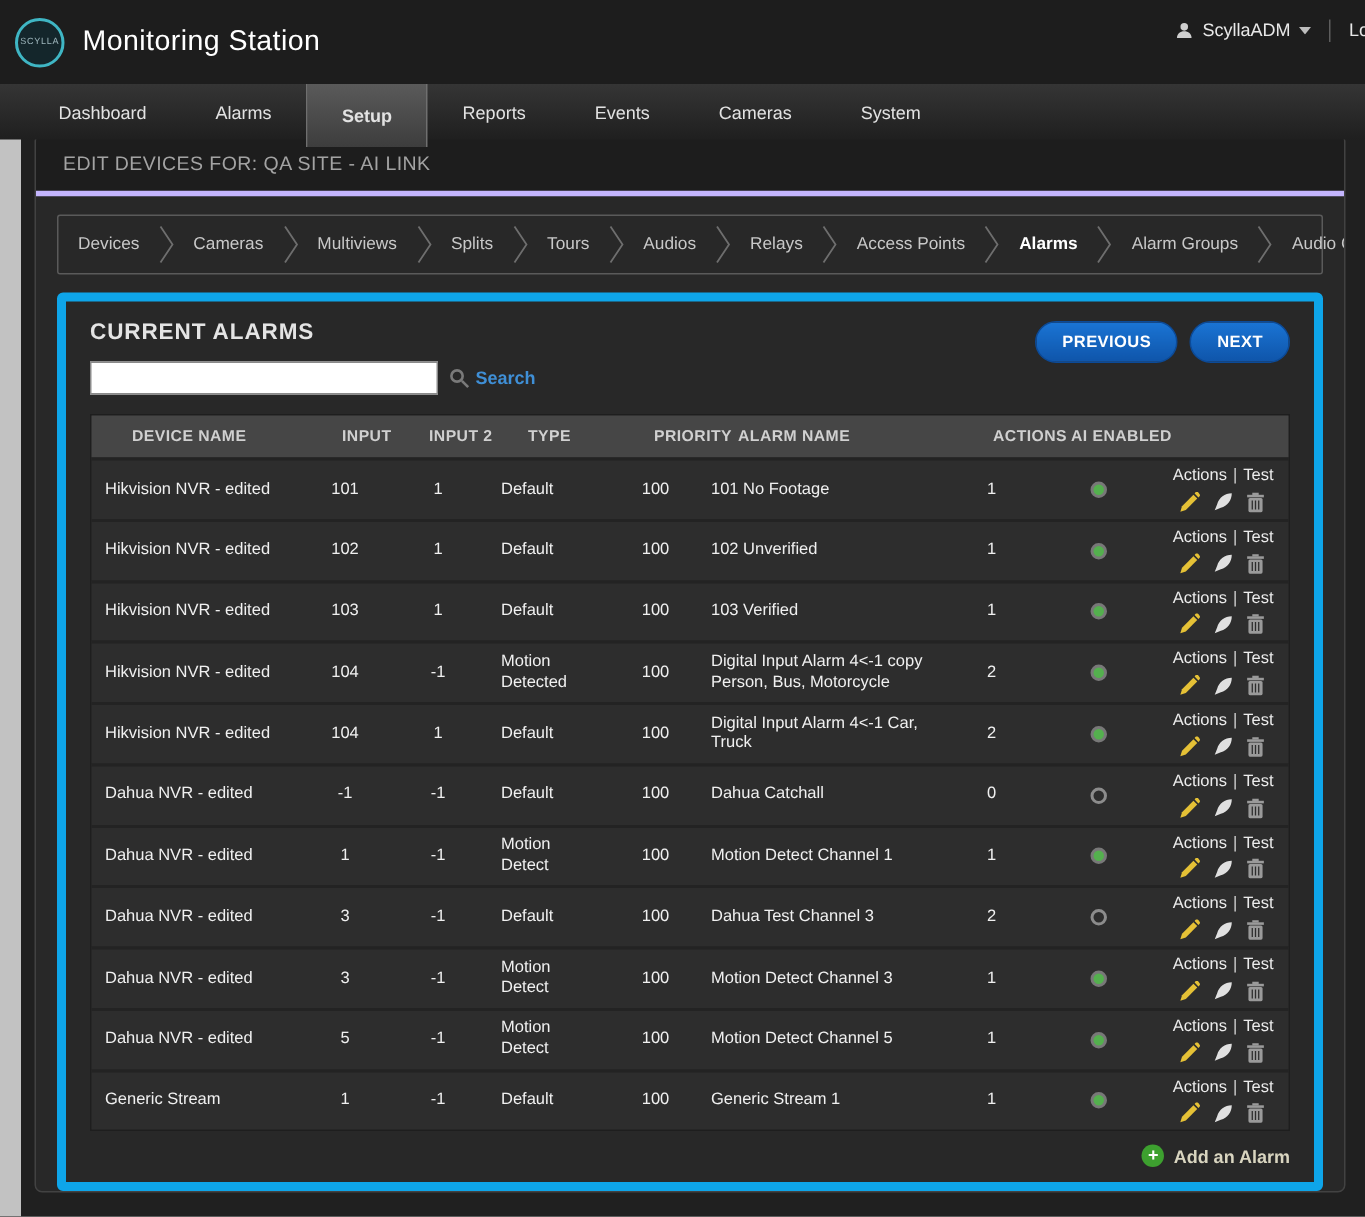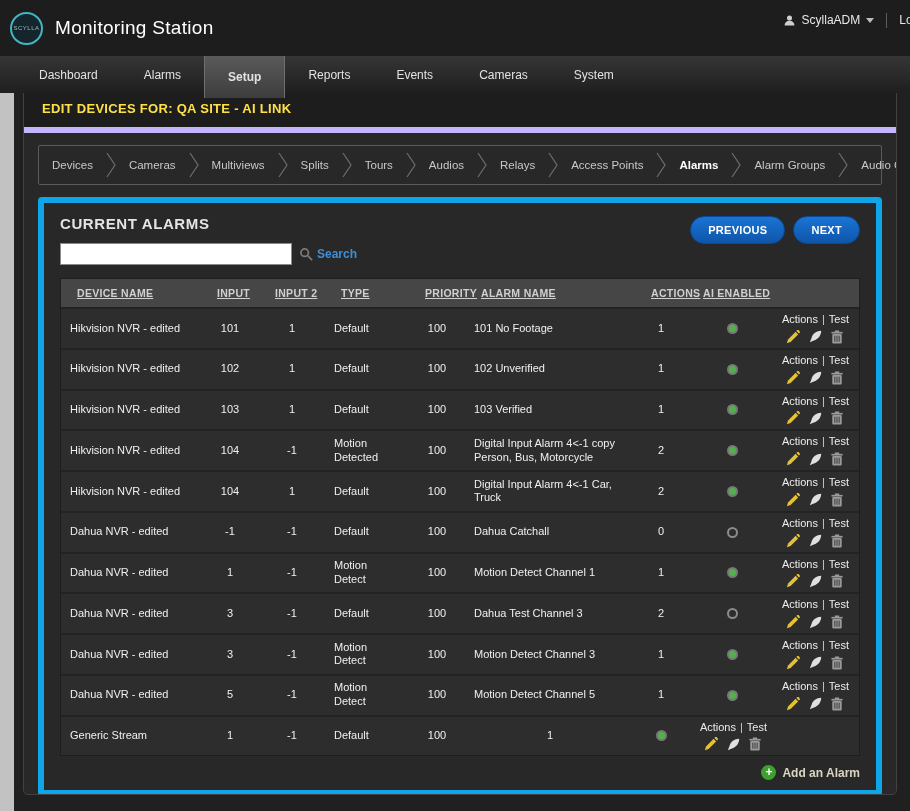--- a/index.html
+++ b/index.html
@@ -24,21 +24,21 @@
   .nav-item { display:flex; align-items:center; padding:0 23px; color:#e2e2e2; font-size:12px; cursor:pointer; white-space:nowrap; }
   .nav-item.on { background:linear-gradient(#5c5c5c,#3d3d3d); border-left:1px solid #6f6f6f; border-right:1px solid #6f6f6f;
                  margin-top:-3px; padding-top:3px; height:45px; }
   .nav-item.on .nav-label { font-weight:bold; }
   .help-btn { position:absolute; right:3px; top:7px; background:#1a6fc4; color:#fff; font-size:12px; font-weight:bold;
               padding:6px 16px; border-radius:14px; cursor:pointer; white-space:nowrap; }
 
   
   .wrapper { position:absolute; left:14px; right:0; top:85px; bottom:0; background:#202020; padding:4px 13px 16px 9px; }
   .panel { border:1px solid #424242; border-radius:5px; background:#282828; height:100%; position:relative; overflow:hidden; }
-  .panel-titlebar { background:#1d1d1d; border-bottom:6px solid #c4b5fd; padding:11px 18px; color:#fde047; font-weight:bold;
+  .panel-titlebar { background:#1d1d1d; border-bottom:4px solid #c4b5fd; padding:11px 18px; color:#a3a3a3; font-weight:normal;
                     font-size:13px; letter-spacing:0.3px; border-radius:5px 5px 0 0; }
 
   
   .crumbs { margin:12px 14px; border:1px solid #5a5a5a; border-radius:2px; display:flex; height:40px; align-items:stretch; }
   .crumb { display:flex; align-items:center; cursor:pointer; }
   .crumb-label { padding:0 13px 0 13px; color:#c8c8c8; font-size:11.5px; white-space:nowrap; }
   .crumb.on .crumb-label { color:#fff; font-weight:bold; }
   .crumb .chev { display:block; }
   .crumb:last-child .chev { display:none; }
 
@@ -50,21 +50,21 @@
          border-radius:14px; border:1px solid #0c4a97; cursor:pointer; letter-spacing:0.3px; }
   .search-row { display:flex; align-items:center; margin:11px 0 13px; gap:7px; }
   .search-input { width:232px; height:22px; border:1px solid #8a8a8a; background:#fff; font-size:12px; padding:0 6px;
                   font-family:"Liberation Sans", sans-serif; }
   .search-link { display:flex; align-items:center; gap:4px; color:#3f8fd6; font-weight:bold; font-size:12px; cursor:pointer; }
 
   
   .table { border:1px solid #1e1e1e; background:#232323; }
   .thead, .row { display:grid; grid-template-columns:140px 58px 66px 84px 56px 170px 52px 90px 1fr; align-items:center; }
   .thead { background:#464646; height:28px; }
-  .th { color:#d0d0d0; font-size:10.5px; font-weight:bold; padding:0 16px; letter-spacing:0.3px; white-space:nowrap;text-decoration:underline; }
+  .th { color:#d0d0d0; font-size:10.5px; font-weight:bold; padding:0 27px; letter-spacing:0.3px; white-space:nowrap; }
   .th.center { text-align:center; }
   .row { background:#2d2d2d; border-top:2px solid #232323; min-height:38px; }
   .cell { color:#f0f0f0; font-size:11px; padding:3px 9px; line-height:1.25; }
   .c-input, .c-input2, .c-priority, .c-actions-count { text-align:center; }
   .c-ai { display:flex; justify-content:center; padding:0; }
   .ai-dot { width:11px; height:11px; border-radius:50%; border:2px solid #8c8c8c; background:transparent; cursor:pointer; }
   .ai-dot.on { background:#54b04e; border-color:#787878; }
   .c-ops { display:flex; flex-direction:column; align-items:flex-end; padding:4px 10px 4px 0; gap:3px; }
   .ops-links { color:#ececec; font-size:11px; white-space:nowrap; }
   .ops-links .op { cursor:pointer; }
@@ -682,20 +682,21 @@
                 </div>
               </div>
             </div>
 
             <div class="row">
               <div class="cell c-device">Generic Stream</div>
               <div class="cell c-input">1</div>
               <div class="cell c-input2">-1</div>
               <div class="cell c-type">Default</div>
               <div class="cell c-priority">100</div>
+              <div class="cell c-alarm">Generic Stream 1</div>
               <div class="cell c-actions-count">1</div>
               <div class="cell c-ai">
                 <span class="ai-dot on"></span>
               </div>
               <div class="cell c-ops">
                 <div class="ops-links">
                   <span class="op">Actions</span><span class="sep">|</span><span class="op">Test</span>
                 </div>
                 <div class="ops-icons">
                   <span class="icon">

